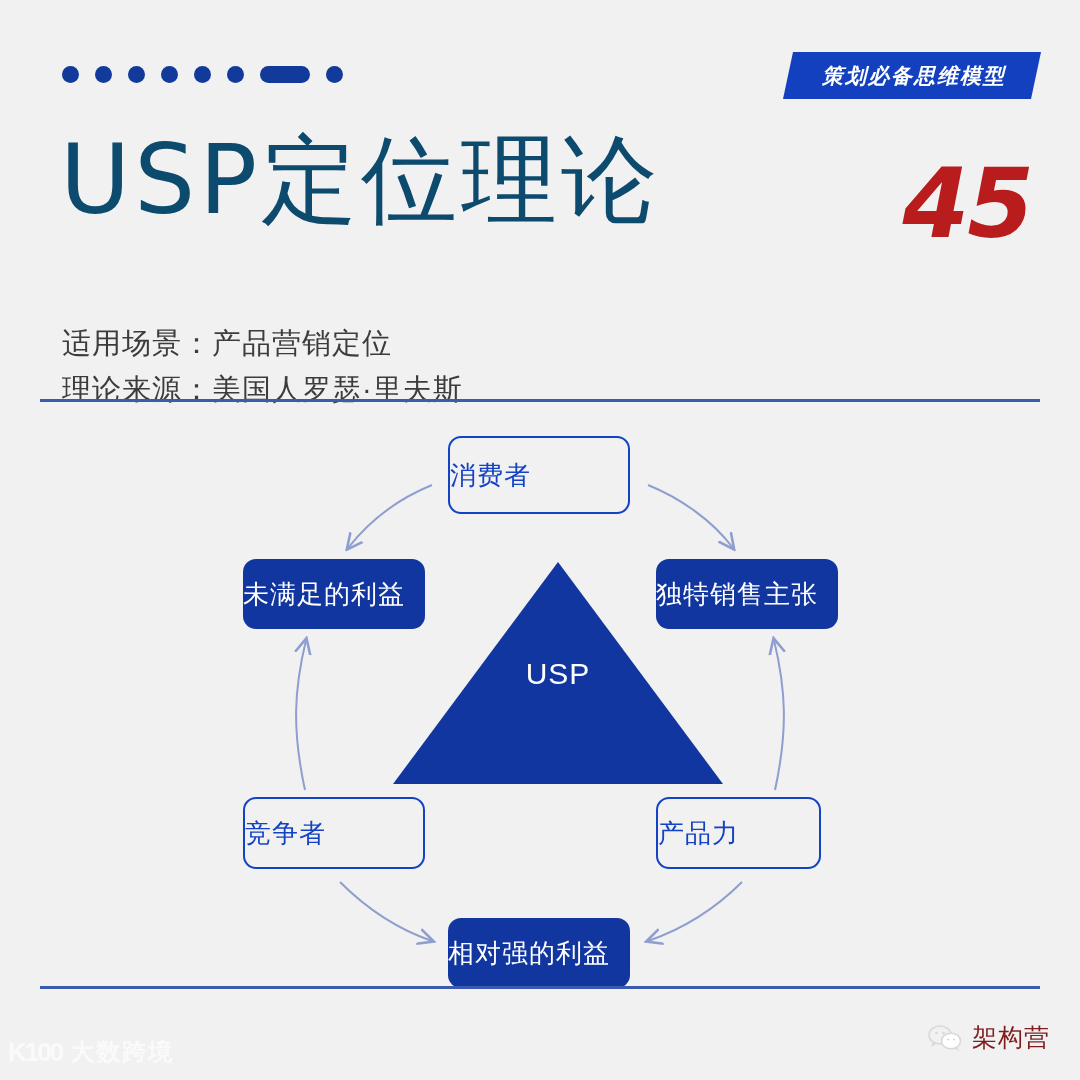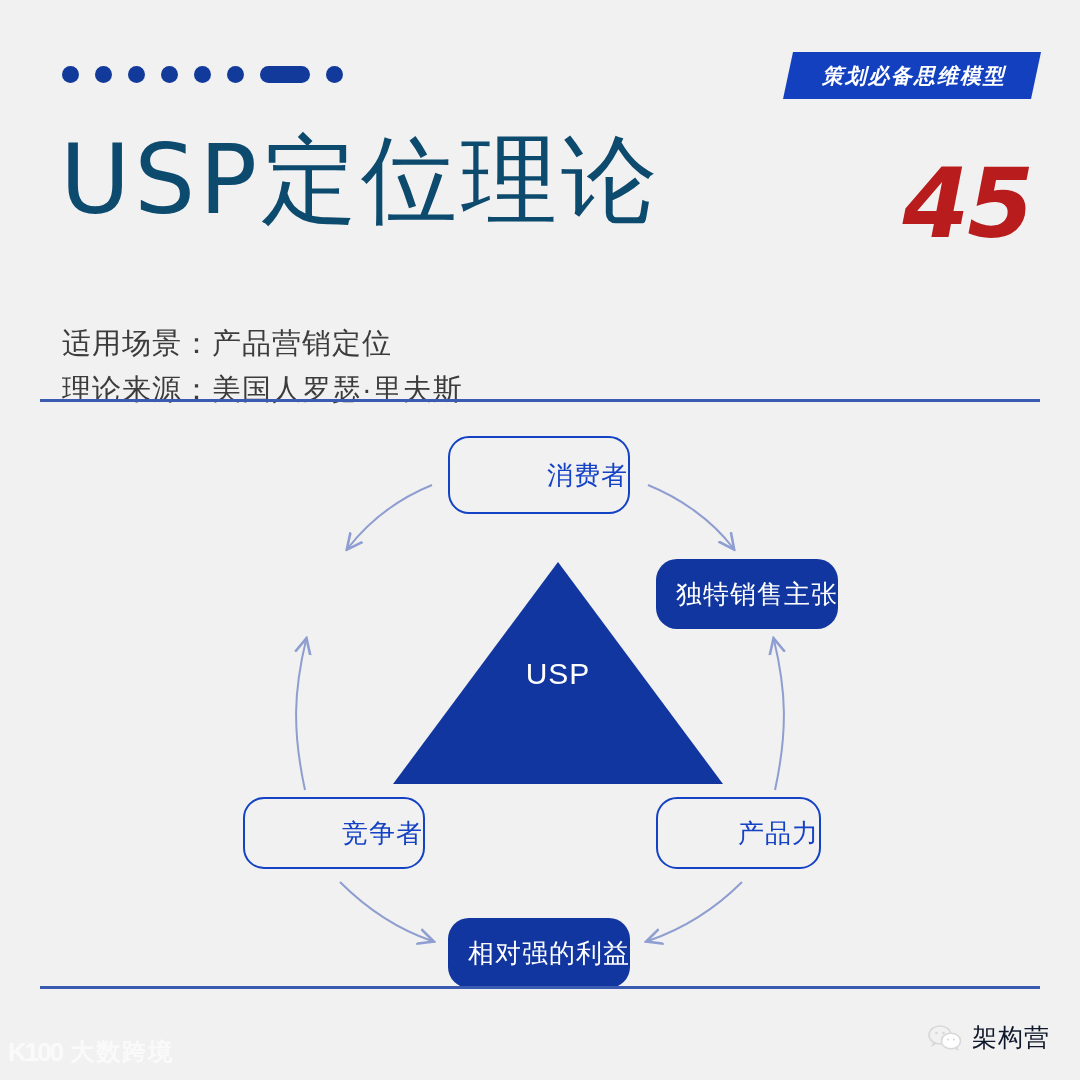--- a/index.html
+++ b/index.html
@@ -134,22 +134,22 @@
     top: 0;
     width: 1080px;
     height: 590px;
     pointer-events: none;
   }
 
   .node {
     position: absolute;
     display: flex;
     align-items: center;
-    justify-content: flex-end;
-    border-radius: 21px;
+    justify-content: flex-start;
+    border-radius: 13px;
     font-size: 26px;
     letter-spacing: 1px;
     box-sizing: border-box;
     white-space: nowrap;
   }
   .node.outline {
     background: transparent;
     border: 2px solid #1442c4;
     color: #1442c4;
   }
@@ -220,21 +220,21 @@
     color: #fbfbfb;
     letter-spacing: -2px;
   }
   .wm-right {
     position: absolute;
     right: 30px;
     bottom: 26px;
     display: flex;
     align-items: center;
     gap: 10px;
-    color: #0f172a;
+    color: #7f1d1d;
     font-size: 25px;
     letter-spacing: 1px;
   }
   .wm-right .wechat-icon {
     display: inline-block;
     width: 34px;
     height: 28px;
     position: relative;
   }
 </style>
@@ -301,20 +301,23 @@
       </svg>
       <div class="triangle-text">
         <div class="t-en">USP</div>
       </div>
     </div>
 
     <div class="node outline" id="node-consumer">
       <span>消费者</span>
     </div>
 
+    <div class="node filled" id="node-unmet">
+      <span>未满足的利益</span>
+    </div>
 
     <div class="node filled" id="node-meaningful">
       <span>独特销售主张</span>
     </div>
 
     <div class="node outline" id="node-competitor">
       <span>竞争者</span>
     </div>
 
     <div class="node outline" id="node-productpower">

